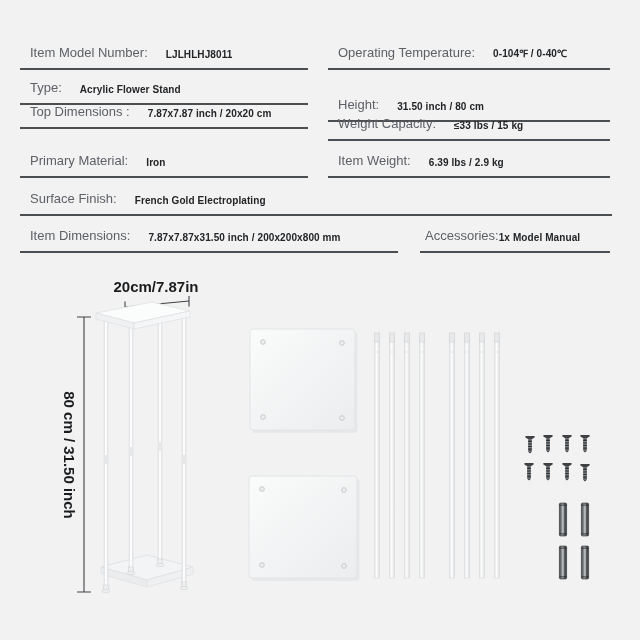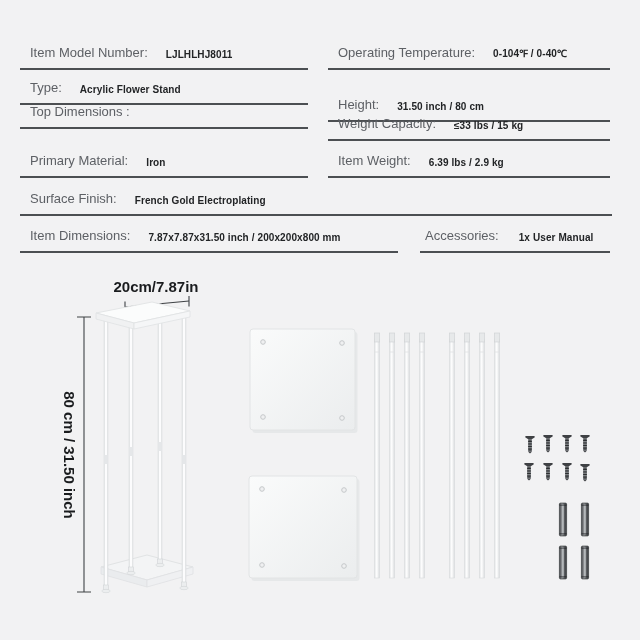--- a/index.html
+++ b/index.html
@@ -26,21 +26,21 @@
   .c0{left:20px;top:38px;width:288px;height:32px;}
   .c1{left:328px;top:38px;width:282px;height:32px;}
   .c2{left:20px;top:73px;width:288px;height:32px;}
   .c3{left:328px;top:90px;width:282px;height:32px;}
   .c4{left:20px;top:96px;width:288px;height:33px;}
   .c5{left:328px;top:108px;width:282px;height:33px;}
   .c6{left:20px;top:143px;width:288px;height:35px;text-align:center;}
   .c7{left:328px;top:143px;width:282px;height:35px;}
   .c8{left:20px;top:180px;width:592px;height:36px;}
   .c9{left:20px;top:218px;width:378px;height:35px;}
-  .c10{left:420px;top:218px;width:190px;height:35px;padding-left:5px;gap:20px;}
+  .c10{left:420px;top:218px;width:190px;height:35px;padding-left:5px;gap:0;}
 
   
   .diagram{position:absolute;left:0;top:268px;}
   .dim-label{
     font-family:"Liberation Sans", sans-serif;
     font-weight:bold;font-size:15px;fill:#1a1c1e;
   }
 </style>
 </head>
 <body>
@@ -59,20 +59,21 @@
     <div class="cell c2">
       <span class="lbl">Type:</span>
       <span class="val">Acrylic Flower Stand</span>
     </div>
     <div class="cell c3">
       <span class="lbl">Height:</span>
       <span class="val">31.50 inch / 80 cm</span>
     </div>
     <div class="cell c4">
       <span class="lbl">Top Dimensions :</span>
+      <span class="val">7.87x7.87 inch / 20x20 cm</span>
     </div>
     <div class="cell c5">
       <span class="lbl">Weight Capacity:</span>
       <span class="val">≤33 lbs / 15 kg</span>
     </div>
     <div class="cell c6">
       <span class="lbl">Primary Material:</span>
       <span class="val">Iron</span>
     </div>
     <div class="cell c7">
@@ -82,21 +83,21 @@
     <div class="cell c8">
       <span class="lbl">Surface Finish:</span>
       <span class="val">French Gold Electroplating</span>
     </div>
     <div class="cell c9">
       <span class="lbl">Item Dimensions:</span>
       <span class="val">7.87x7.87x31.50 inch / 200x200x800 mm</span>
     </div>
     <div class="cell c10">
       <span class="lbl">Accessories:</span>
-      <span class="val">1x User Manual</span>
+      <span class="val">1x Model Manual</span>
     </div>
   </div>
 
   <svg class="diagram" width="640" height="372" viewBox="0 268 640 372">
     <defs>
       <linearGradient id="plateG" x1="0" y1="0" x2="1" y2="1">
         <stop offset="0" stop-color="#fafbfb"></stop>
           <stop offset="1" stop-color="#ebedee"></stop>
       </linearGradient>
       <linearGradient id="rodG" x1="0" y1="0" x2="1" y2="0">

